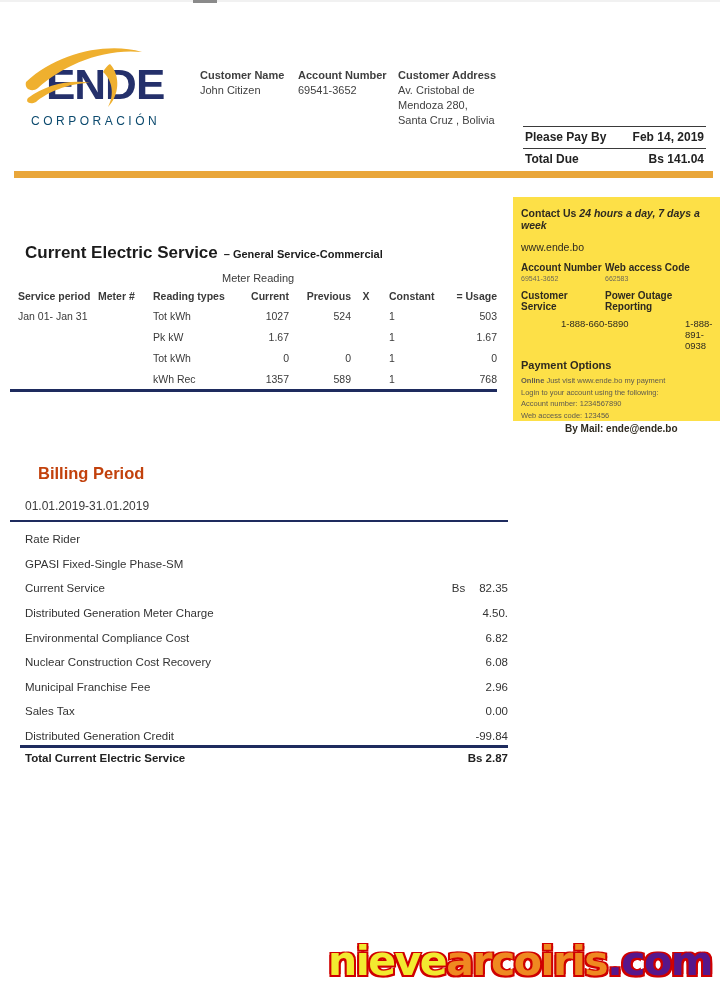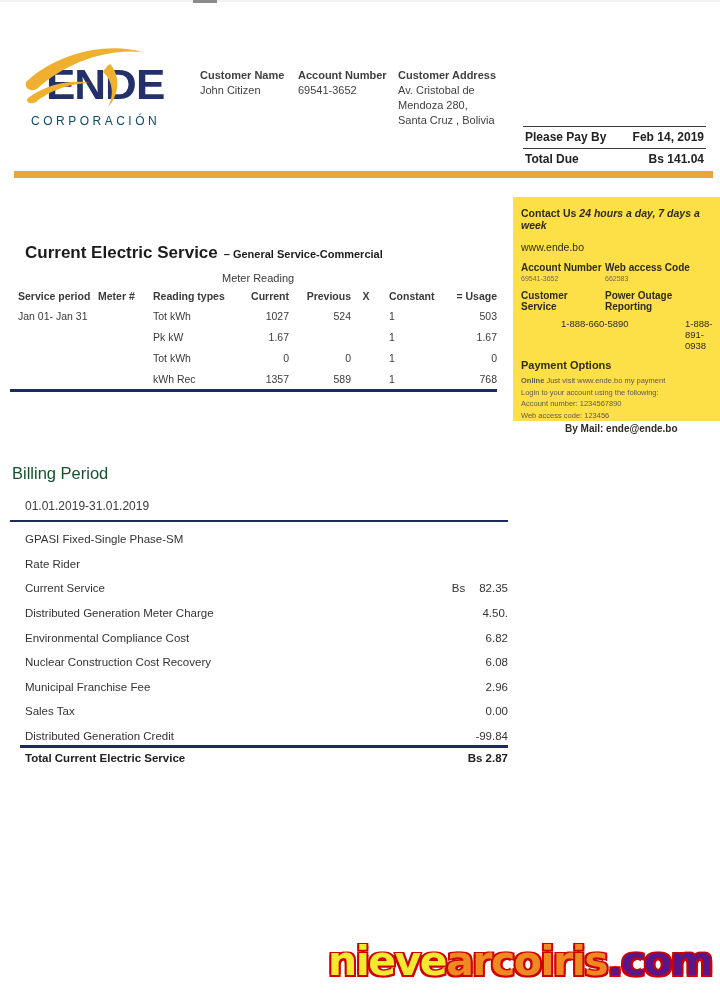--- a/index.html
+++ b/index.html
@@ -64,21 +64,21 @@
   .meter-table .hcell { font-weight:bold; color:#3a3a3a; padding-bottom:8px; }
   .meter-table .cell { padding-bottom:9px; }
   .ta-l { text-align:left; } .ta-r { text-align:right; } .ta-c { text-align:center; }
   .constant-col { text-align:left; padding-left:8px; }
   .rule { position:absolute; background:#1e2b5e; }
   .rule-meter   { left:10px;  top:389px; width:487px; height:2.5px; }
   .rule-bill-1  { left:10px;  top:520px; width:498px; height:2px; }
   .rule-bill-2  { left:20px;  top:745px; width:488px; height:3px; }
 
   
-  .bill-title { position:absolute; left:12px; top:464px; font-size:16.5px; font-weight:normal; color:#14532d; }
+  .bill-title { position:absolute; left:38px; top:464px; font-size:16.5px; font-weight:bold; color:#c2410c; }
   .bill-period { position:absolute; left:25px; top:499px; font-size:12px; color:#3a3a3a; }
   .bill-items { position:absolute; left:25px; top:527px; width:483px; }
   .bill-row { height:24.6px; display:flex; justify-content:space-between; align-items:center; font-size:11.5px; color:#333; }
   .bill-amount { display:flex; gap:14px; }
   .bill-total { position:absolute; left:25px; top:752px; width:483px; display:flex; justify-content:space-between; 
     font-size:11.5px; font-weight:600; color:#222; }
 
   
   .watermark {
     position:absolute; right:8px; top:937px; font-size:41px; font-weight:800;
@@ -225,28 +225,28 @@
   </div>
 
   <div class="rule rule-meter"></div>
 
   <div class="bill-title">Billing Period</div>
   <div class="bill-period">01.01.2019-31.01.2019</div>
   <div class="rule rule-bill-1"></div>
 
   <div class="bill-items">
     <div class="bill-row">
+      <span>Rate Rider</span>
+      <span class="bill-amount">
+          <span></span>
+          <span></span>
+        </span>
+    </div>
+    <div class="bill-row">
       <span>GPASI Fixed-Single Phase-SM</span>
-      <span class="bill-amount">
-          <span></span>
-          <span></span>
-        </span>
-    </div>
-    <div class="bill-row">
-      <span>Rate Rider</span>
       <span class="bill-amount">
           <span></span>
           <span></span>
         </span>
     </div>
     <div class="bill-row">
       <span>Current Service</span>
       <span class="bill-amount">
           <span>Bs</span>
           <span>82.35</span>

